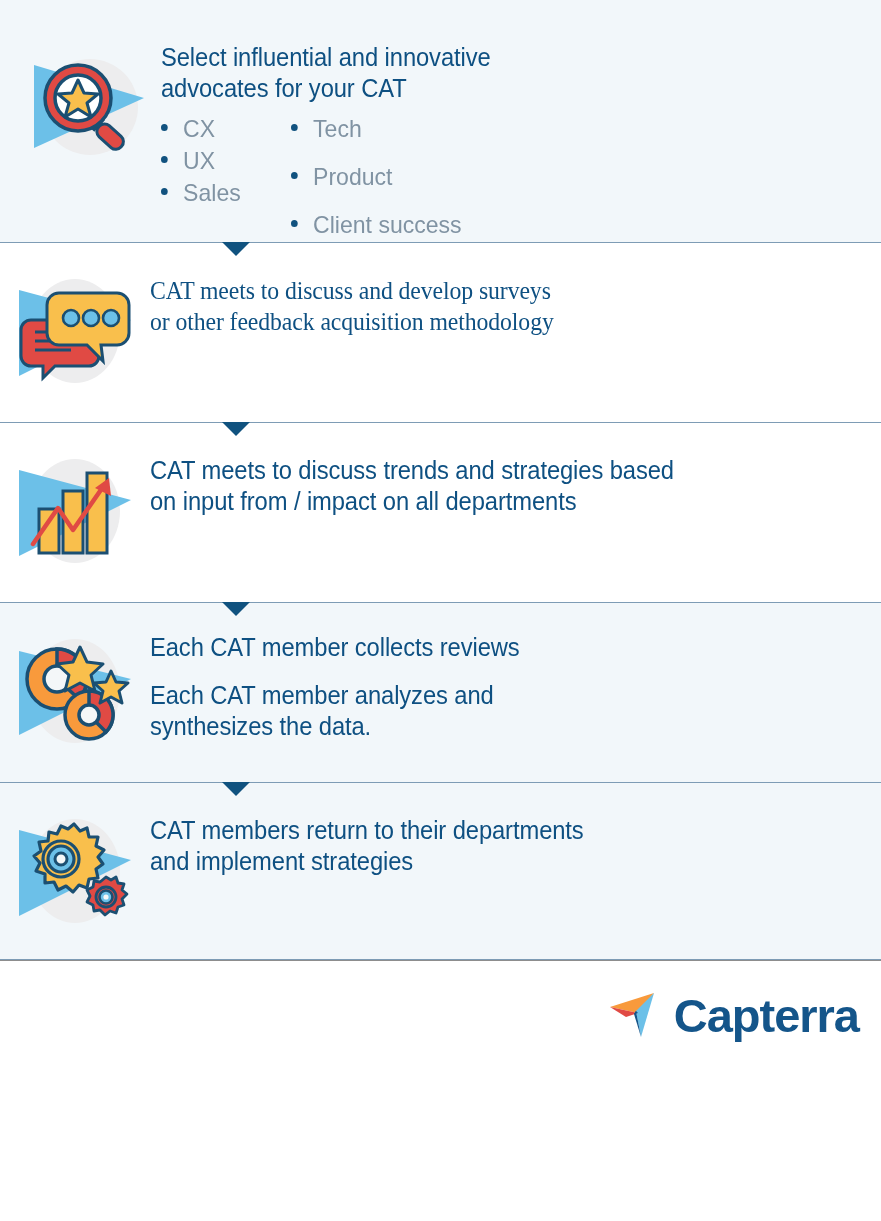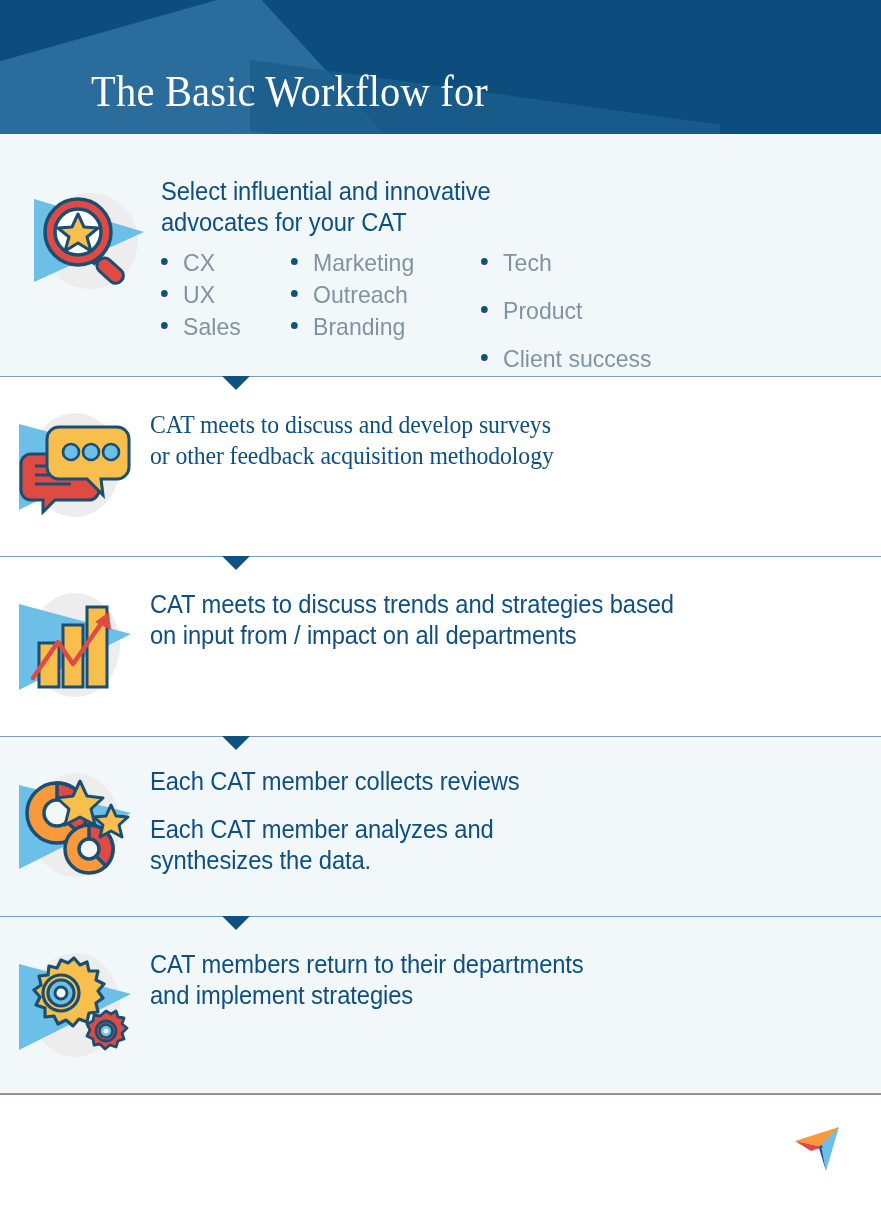--- a/index.html
+++ b/index.html
@@ -135,29 +135,20 @@
     font-weight:bold;
     letter-spacing:-1px;
     font-family:"Liberation Sans", sans-serif;
   }
 </style>
 </head>
 <body>
 
 <div class="page">
 
-  <div class="header">
-    <div class="wedge-a"></div>
-    <div class="wedge-b"></div>
-    <div class="wedge-c"></div>
-    <div class="header-title">
-      <span>The Basic Workflow for</span>
-      
-    </div>
-  </div>
 
   <div class="step tint" style="height:243px;padding-left:11px;">
     <div class="step-inner" style="padding:38px 0 0 0;">
       <div class="icon-wrap" style="height:140px;">
         <svg width="140" height="120" viewBox="0 0 140 120">
           <circle cx="74" cy="59" r="48" fill="#ededee"></circle>
           <polygon points="18,17 128,50 18,100" fill="#6cc0e8"></polygon>
           <rect x="88" y="73" width="30" height="15" rx="7" transform="rotate(42 88 73)" fill="#e04a44" stroke="#1b4f72" stroke-width="3"></rect>
           <rect x="78" y="64" width="12" height="13" transform="rotate(42 78 64)" fill="#f9bf4c" stroke="#1b4f72" stroke-width="3"></rect>
           <circle cx="62" cy="50" r="33" fill="#e04a44" stroke="#1b4f72" stroke-width="3.5"></circle>
@@ -176,34 +167,20 @@
               </div>
             <div class="bul-item">
                 <span class="bul-dot"></span>
                 <span>UX</span>
               </div>
             <div class="bul-item">
                 <span class="bul-dot"></span>
                 <span>Sales</span>
               </div>
           </div>
-          <div class="bul-col c2">
-            <div class="bul-item">
-                <span class="bul-dot"></span>
-                <span>Marketing</span>
-              </div>
-            <div class="bul-item">
-                <span class="bul-dot"></span>
-                <span>Outreach</span>
-              </div>
-            <div class="bul-item">
-                <span class="bul-dot"></span>
-                <span>Branding</span>
-              </div>
-          </div>
           <div class="bul-col c3">
             <div class="bul-item">
                 <span class="bul-dot"></span>
                 <span>Tech</span>
               </div>
             <div class="bul-item">
                 <span class="bul-dot"></span>
                 <span>Product</span>
               </div>
             <div class="bul-item">
@@ -331,16 +308,17 @@
     <div class="logo">
       <span class="logo-mark">
         <svg width="60" height="52" viewBox="0 0 60 52">
           <polygon points="2,20 46,6 30,26" fill="#f89a3c"></polygon>
           <polygon points="2,20 30,26 18,30" fill="#e04a44"></polygon>
           <polygon points="46,6 33,50 28,24" fill="#6cc0e8"></polygon>
           <polygon points="28,24 33,50 26,27" fill="#14558a"></polygon>
           <polygon points="30,26 28,24 26,27" fill="#14558a"></polygon>
         </svg>
       </span>
+      <span class="logo-text">Capterra</span>
     </div>
   </div>
 
 </div>
 
 </body></html>

